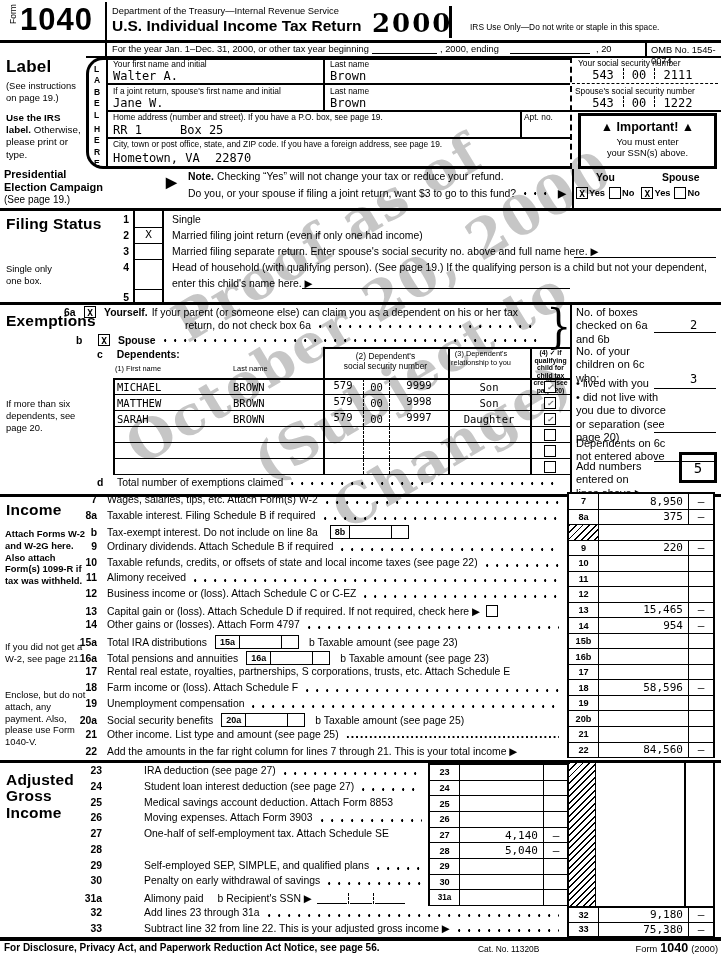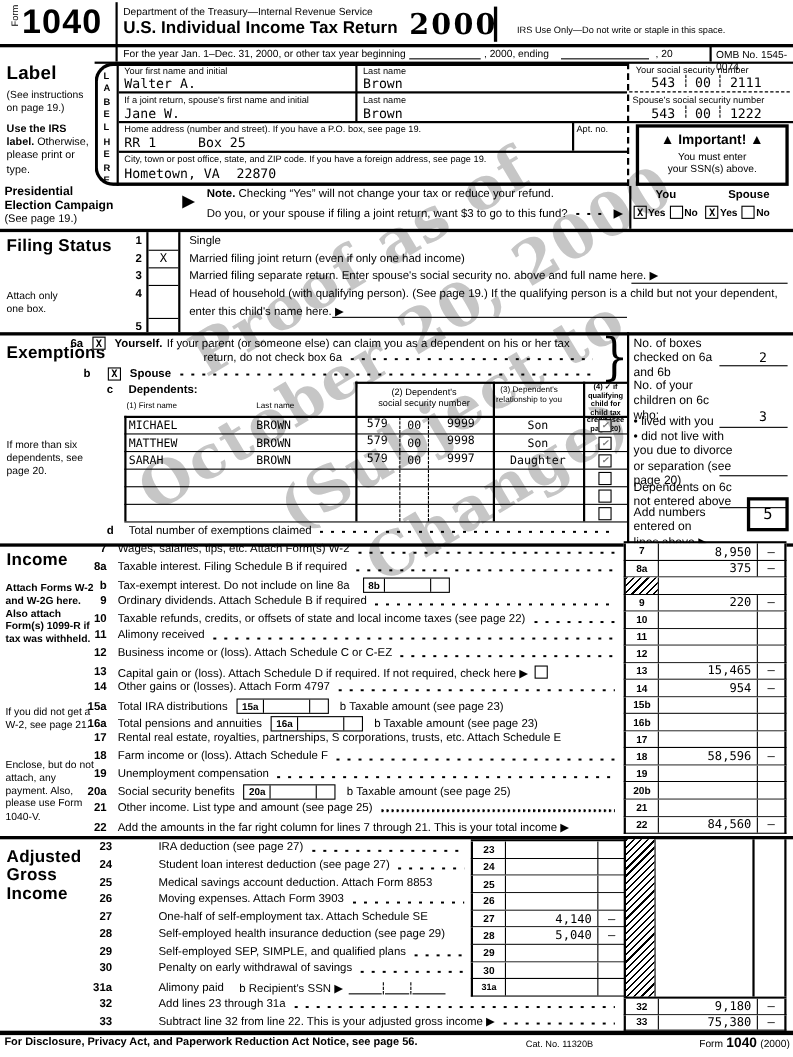--- a/index.html
+++ b/index.html
@@ -179,21 +179,21 @@
   </div>
   <div class="abs row" style="left:188px;top:187px;width:378px;font-size:10.4px">
     <span>Do you, or your spouse if filing a joint return, want $3 to go to this fund?</span>
     <span class="dots"></span>
     <span class="b">▶</span>
   </div>
   <div class="hl" style="left:0;top:208px;width:721px;height:3px"></div>
 
   <div class="abs hdg" style="left:6px;top:216px">Filing Status</div>
   <div class="abs noten" style="left:6px;top:263px">
-    <div>Attach only</div>
+    <div>Single only</div>
     <div>one box.</div>
   </div>
 
   <div class="abs b f10" style="left:115px;top:214px;width:14px;text-align:right">1</div>
   <div class="abs b f10" style="left:115px;top:230px;width:14px;text-align:right">2</div>
   <div class="abs b f10" style="left:115px;top:246px;width:14px;text-align:right">3</div>
   <div class="abs b f10" style="left:115px;top:262px;width:14px;text-align:right">4</div>
   <div class="abs b f10" style="left:115px;top:292px;width:14px;text-align:right">5</div>
 
   <div class="abs" style="left:133px;top:211px;width:31px;height:91px;border-left:2px solid #000;border-right:2px solid #000">
@@ -585,21 +585,20 @@
       <span class="lnum">26</span>
       <span>Moving expenses. Attach Form 3903</span>
       <span class="dots"></span>
     </div>
   <div class="arow" style="top:828px">
       <span class="lnum">27</span>
       <span>One-half of self-employment tax. Attach Schedule SE</span>
     </div>
   <div class="arow" style="top:844px">
       <span class="lnum">28</span>
-      <span>Self-employed health insurance deduction (see page 29)</span>
     </div>
   <div class="arow" style="top:860px">
       <span class="lnum">29</span>
       <span>Self-employed SEP, SIMPLE, and qualified plans</span>
       <span class="dots"></span>
     </div>
   <div class="arow" style="top:875px">
       <span class="lnum">30</span>
       <span>Penalty on early withdrawal of savings</span>
       <span class="dots"></span>

